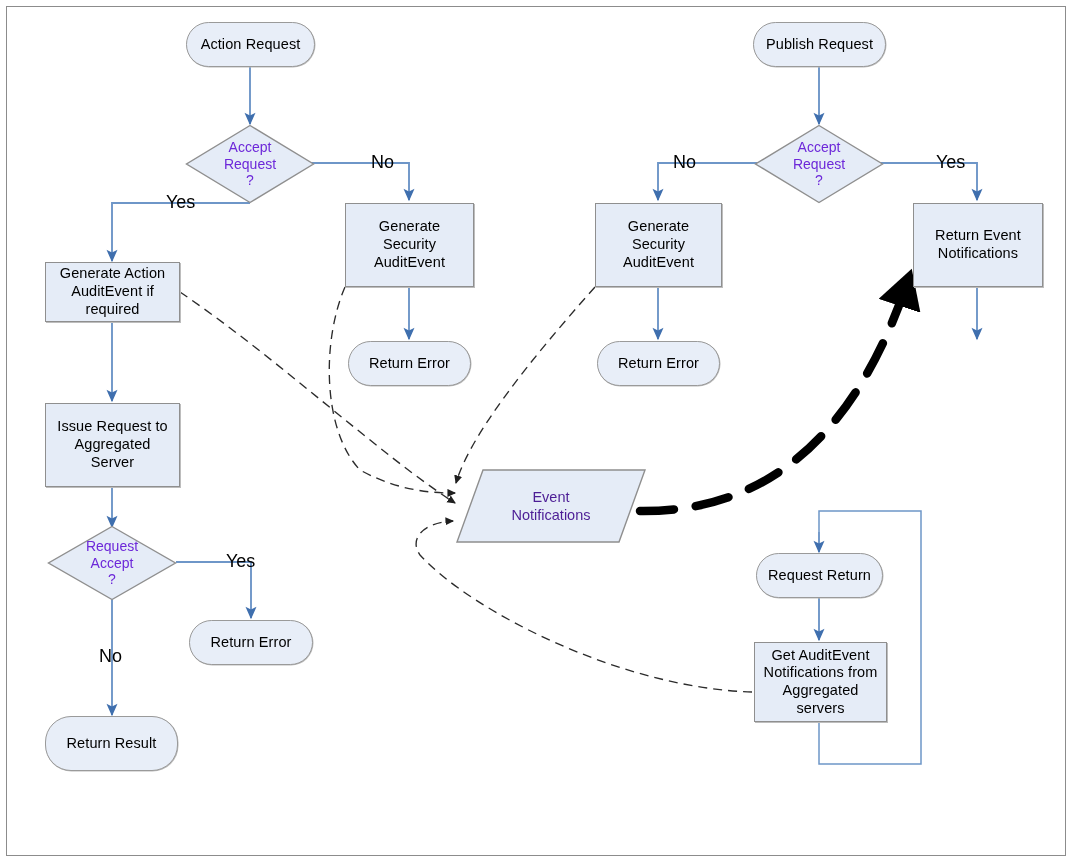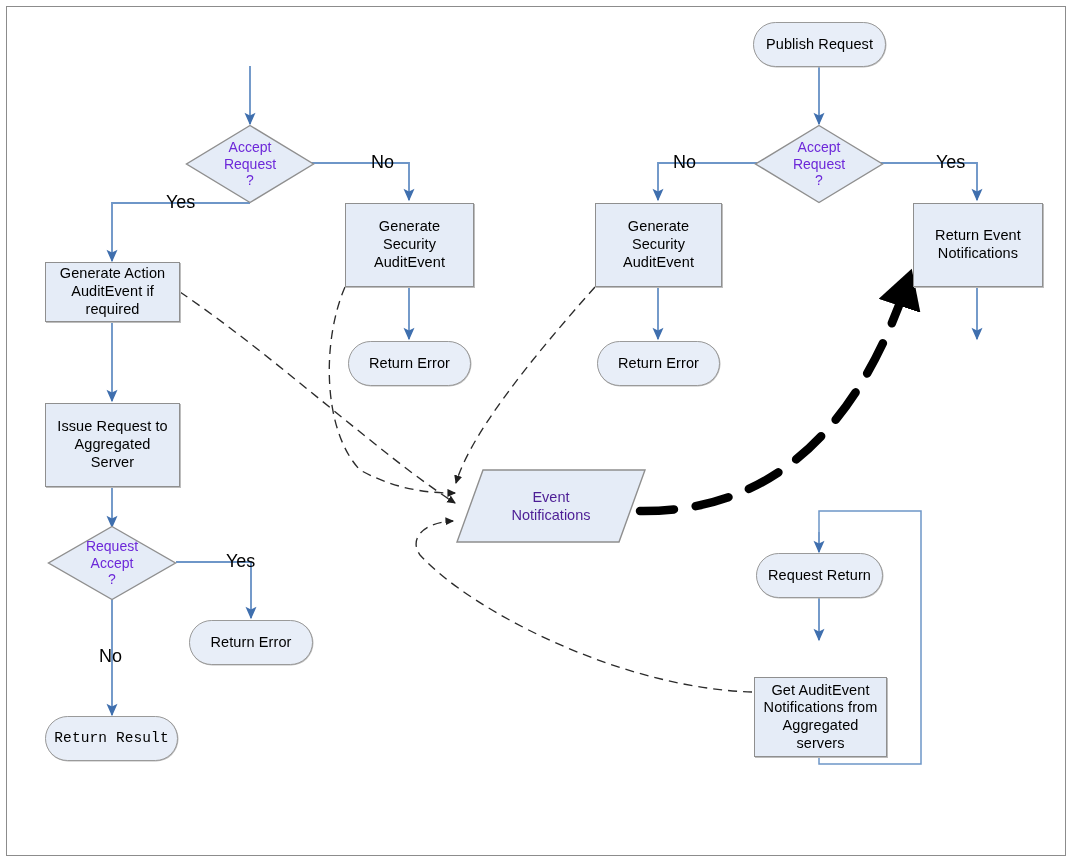--- a/index.html
+++ b/index.html
@@ -135,20 +135,23 @@
     </g>
   </svg>
 
   <div class="edge-label" style="left:371px;top:152px;">No</div>
   <div class="edge-label" style="left:166px;top:192px;">Yes</div>
   <div class="edge-label" style="left:226px;top:551px;">Yes</div>
   <div class="edge-label" style="left:99px;top:646px;">No</div>
   <div class="edge-label" style="left:673px;top:152px;">No</div>
   <div class="edge-label" style="left:936px;top:152px;">Yes</div>
 
+  <div class="node term" style="left:186px;top:22px;width:129px;height:45px;">
+    <span>Action Request</span>
+  </div>
 
   <div class="diamond-wrap" style="left:185px;top:124px;width:130px;height:80px;">
     <svg width="130" height="80" viewBox="0 0 130 80" xmlns="http://www.w3.org/2000/svg">
       <polygon points="65,1.5 128.5,40 65,78.5 1.5,40" fill="#e5ecf7" stroke="#8f8f8f" stroke-width="1.4"></polygon>
     </svg>
     <div class="diamond-label">
       <div>
         <div>Accept</div>
         <div>Request</div>
         <div>?</div>
@@ -194,21 +197,21 @@
         <div>Accept</div>
         <div>?</div>
       </div>
     </div>
   </div>
 
   <div class="node term" style="left:189px;top:620px;width:124px;height:45px;">
     <span>Return Error</span>
   </div>
 
-  <div class="node term" style="left:45px;top:716px;width:133px;height:45px;font-family:Liberation Mono, monospace;">
+  <div class="node term" style="left:45px;top:716px;width:133px;height:55px;">
     <span>Return Result</span>
   </div>
 
   <div class="node term" style="left:753px;top:22px;width:133px;height:45px;">
     <span>Publish Request</span>
   </div>
 
   <div class="diamond-wrap" style="left:754px;top:124px;width:130px;height:80px;">
     <svg width="130" height="80" viewBox="0 0 130 80" xmlns="http://www.w3.org/2000/svg">
       <polygon points="65,1.5 128.5,40 65,78.5 1.5,40" fill="#e5ecf7" stroke="#8f8f8f" stroke-width="1.4"></polygon>
@@ -251,21 +254,21 @@
         <div>Event</div>
         <div>Notifications</div>
       </div>
     </div>
   </div>
 
   <div class="node term" style="left:756px;top:553px;width:127px;height:45px;">
     <span>Request Return</span>
   </div>
 
-  <div class="node proc" style="left:754px;top:642px;width:133px;height:80px;margin-top:35px;">
+  <div class="node proc" style="left:754px;top:642px;width:133px;height:80px;">
     <div>
       <div>Get AuditEvent</div>
       <div>Notifications from</div>
       <div>Aggregated</div>
       <div>servers</div>
     </div>
   </div>
 
 </div>
 

